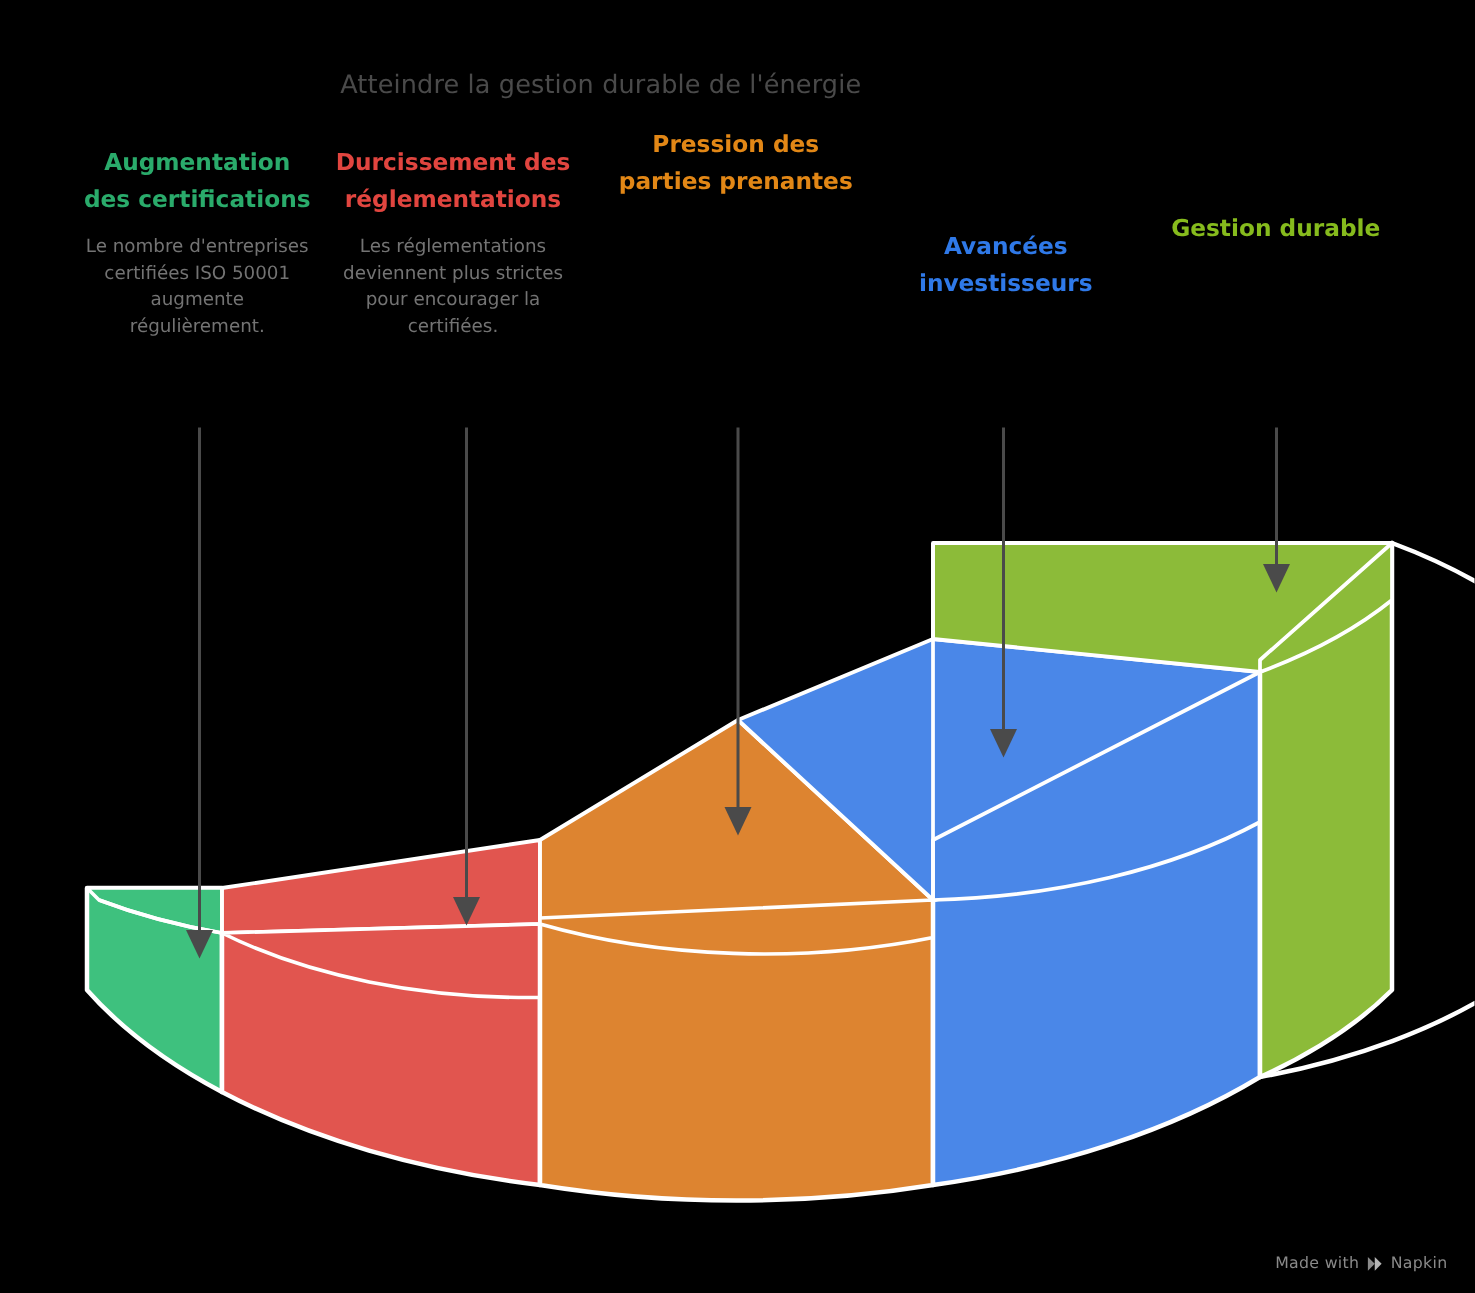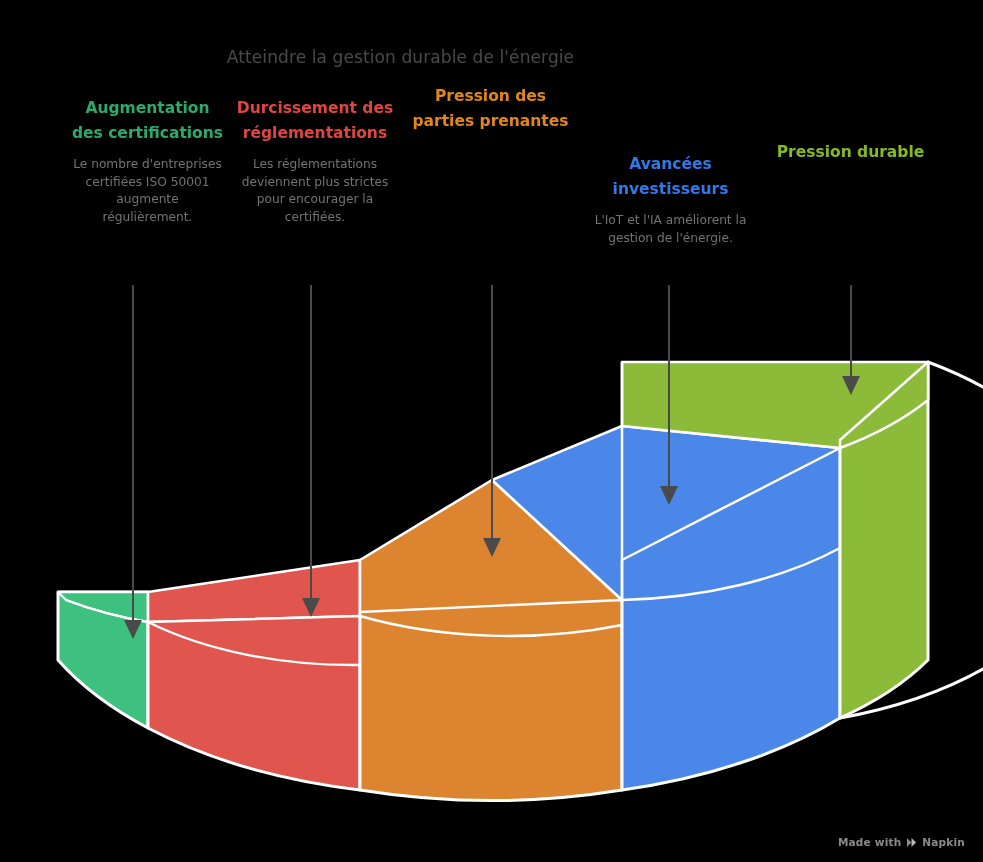--- a/index.html
+++ b/index.html
@@ -42,32 +42,32 @@
     line-height: 1.6;
     margin: 0 0 10px 0;
   }
   .label-body {
     font-size: 12.2px;
     font-weight: 400;
     line-height: 1.47;
     color: #737373;
     margin: 0;
   }
-  .blk0 { left: 70px;  top: 96px;  width: 155px; }
-  .blk1 { left: 236px; top: 96px;  width: 158px; }
+  .blk0 { left: 54px;  top: 96px;  width: 155px; }
+  .blk1 { left: 223px; top: 96px;  width: 158px; }
   .blk2 { left: 412px; top: 84px;  width: 157px; }
   .blk3 { left: 592px; top: 152px; width: 157px; }
   .blk4 { left: 772px; top: 140px; width: 157px; }
 
   .napkin {
     position: absolute;
     right: 18px;
     bottom: 14px;
     font-size: 10.5px;
-    font-weight: 700;
+    font-weight: 400;
     color: #8a8a8a;
     display: flex;
     align-items: flex-end;
     gap: 5px;
     letter-spacing: 0.2px;
   }
   .napkin-logo {
     display: inline-block;
     width: 11px;
     height: 11px;
@@ -160,25 +160,24 @@
     <div class="label-heading" style="color:#e1453f">Durcissement des réglementations</div>
     <div class="label-body">Les réglementations deviennent plus strictes pour encourager la certifiées.</div>
   </div>
 
   <div class="label-block blk2">
     <div class="label-heading" style="color:#e28716">Pression des parties prenantes</div>
   </div>
 
   <div class="label-block blk3">
     <div class="label-heading" style="color:#2f79e8">Avancées investisseurs</div>
-    <div class="label-body">L'IoT et l'IA améliorent la gestion de l'énergie.</div>
   </div>
 
   <div class="label-block blk4">
-    <div class="label-heading" style="color:#86bb1d">Pression durable</div>
+    <div class="label-heading" style="color:#86bb1d">Gestion durable</div>
   </div>
 
   <div class="napkin">
     <span>Made with</span>
     <span class="napkin-logo">
       <svg viewBox="0 0 12 12" width="11" height="11" aria-hidden="true">
         <path d="M 1 1 L 1 11 L 6 6 Z" fill="#8a8a8a"></path>
         <path d="M 6 1 L 6 11 L 11 6 Z" fill="#b5b5b5"></path>
       </svg>
     </span>

